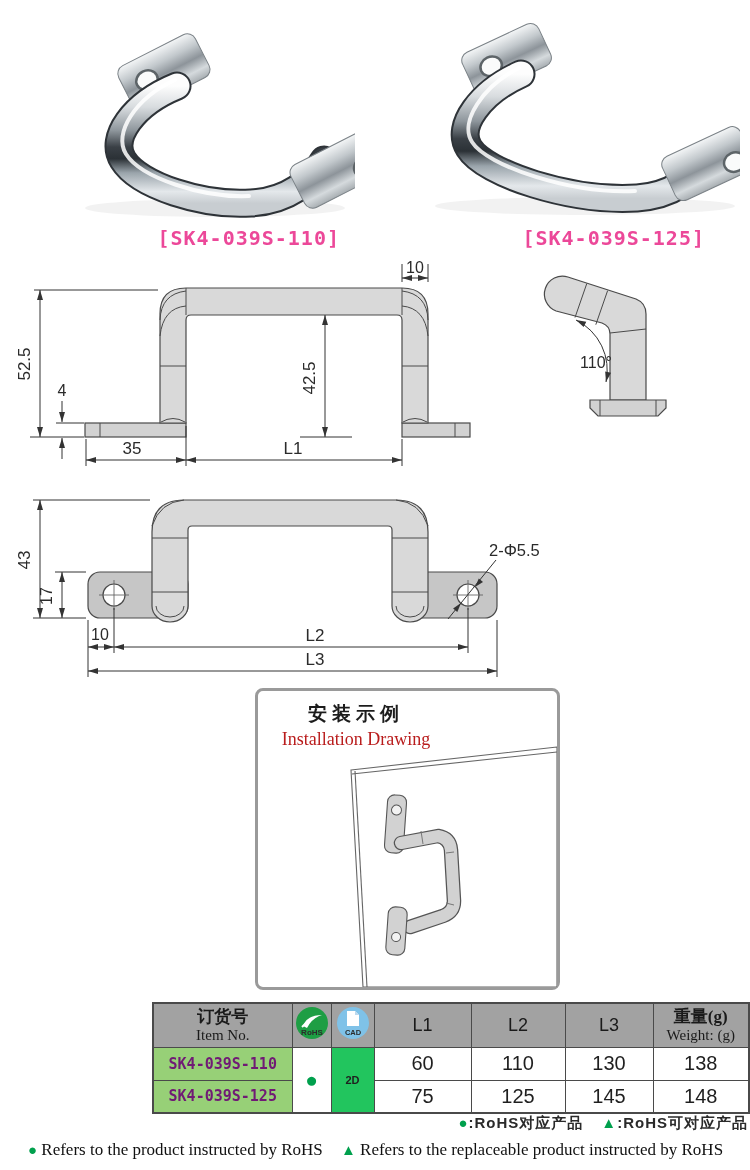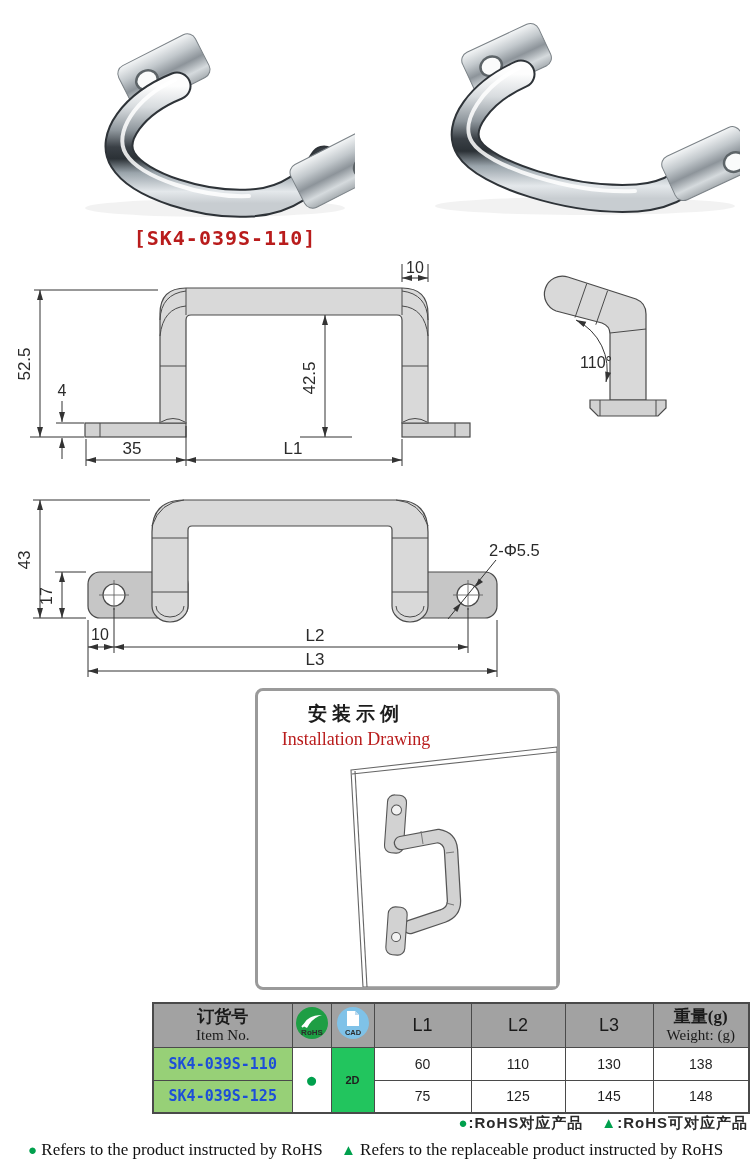--- a/index.html
+++ b/index.html
@@ -1,42 +1,42 @@
 <!DOCTYPE html>
 <html><head>
 <meta charset="utf-8">
 <style>
   html,body{margin:0;padding:0;background:#fff;}
   .page{position:relative;width:750px;height:1170px;background:#fff;overflow:hidden;
         font-family:"Liberation Sans",sans-serif;color:#222;}
   .abs{position:absolute;}
-  .caption{position:absolute;width:230px;text-align:center;
+  .caption{position:absolute;width:230px;text-align:right;
            font-family:"DejaVu Sans Mono",monospace;font-size:20px;font-weight:bold;
-           color:#b91c1c;letter-spacing:1px;}
+           color:#ec4899;letter-spacing:1px;}
   
   svg text{font-family:"Liberation Sans",sans-serif;fill:#2b2b2b;}
   
   .inst-box{position:absolute;left:255px;top:688px;width:305px;height:302px;
             border:3px solid #9a9a9a;border-radius:8px;background:#fff;box-sizing:border-box;}
   .inst-title{position:absolute;left:12px;top:10px;width:172px;text-align:center;}
   .inst-title .zh{font-size:19px;letter-spacing:5px;color:#1c1c1c;font-weight:bold;
                   font-family:"Liberation Serif",serif;}
   .inst-title .en{font-size:18px;color:#b91c1c;font-family:"Liberation Serif",serif;margin-top:2px;}
   
   .spec-table{position:absolute;left:152px;top:1002px;border-collapse:collapse;
               table-layout:fixed;border:2px solid #4a4a4a;}
   .spec-table td,.spec-table th{border:1px solid #4a4a4a;padding:0;text-align:center;
               vertical-align:middle;overflow:hidden;}
   .spec-table th{background:#a2a2a2;font-weight:normal;}
   .hdr-zh{font-size:17px;font-weight:bold;color:#1a1a1a;line-height:20px;font-family:"Liberation Serif",serif;}
   .hdr-en{font-size:15px;color:#1a1a1a;line-height:17px;font-family:"Liberation Serif",serif;}
   .hdr-l{font-size:18px;color:#1a1a1a;}
   .cell-item{background:#97d077;font-family:"DejaVu Sans Mono",monospace;
-             font-size:15px;font-weight:bold;color:#1d4ed8;}
-  .cell-num{font-size:14px;color:#1f1f1f;background:#fff;}
+             font-size:15px;font-weight:bold;color:#701a75;}
+  .cell-num{font-size:20px;color:#1f1f1f;background:#fff;}
   .cell-dot{background:#fff;font-size:21px;color:#00a04d;line-height:1;}
   .cell-2d{background:#22c55e;font-size:11px;font-weight:bold;color:#1f1f1f;}
   .legend{position:absolute;left:152px;top:1114px;width:596px;text-align:right;
           font-size:15px;font-weight:bold;color:#2a2a2a;letter-spacing:1px;}
   .legend .sym{color:#00a04d;}
   .legend .gap{display:inline-block;width:18px;}
   .footnotes{position:absolute;left:28px;top:1140px;width:715px;
              font-family:"Liberation Serif",serif;font-size:17px;color:#111;}
   .footnotes .sym{color:#00a04d;font-family:"Liberation Sans",sans-serif;font-size:15px;}
   .footnotes .gap{display:inline-block;width:14px;}
@@ -92,20 +92,21 @@
     <g>
       <path d="M136,70 C96,88 70,122 84,144 C100,170 186,198 252,194 C293,191 312,170 322,150" fill="none" stroke="#2e3338" stroke-width="29" stroke-linecap="round"></path>
       <path d="M136,70 C96,88 70,122 84,144 C100,170 186,198 252,194 C293,191 312,170 322,150" fill="none" stroke="url(#m1)" stroke-width="25" stroke-linecap="round"></path>
       <path d="M134,64 C98,82 74,118 87,138 C102,162 186,190 250,187" fill="none" stroke="#ffffff" stroke-width="4" stroke-linecap="round" opacity="0.85"></path>
     </g>
     <g transform="rotate(-25 322 160)">
       <rect x="280" y="136" width="86" height="48" rx="9" fill="url(#tg1)" stroke="#7b8287"></rect>
       <ellipse cx="348" cy="170" rx="11" ry="9.5" fill="#fafbfb" stroke="#5d6468" stroke-width="2.5"></ellipse>
     </g>
   </svg>
+  <div class="caption" style="left:475px;top:226px">[SK4-039S-125]</div>
 
   <svg class="abs" style="left:0;top:258px" width="750" height="216" viewBox="0 0 750 216">
     <defs>
       <marker id="arF" markerWidth="12" markerHeight="8" refX="10.5" refY="4" orient="auto-start-reverse" markerUnits="userSpaceOnUse">
         <path d="M0.5,1 L10.5,4 L0.5,7 Z" fill="#333"></path>
       </marker>
     </defs>
 
     <g fill="#d9d9d9" stroke="#4a4a4a" stroke-width="1.2">
       <rect x="85" y="165" width="101" height="14" fill="#d2d2d2"></rect>

